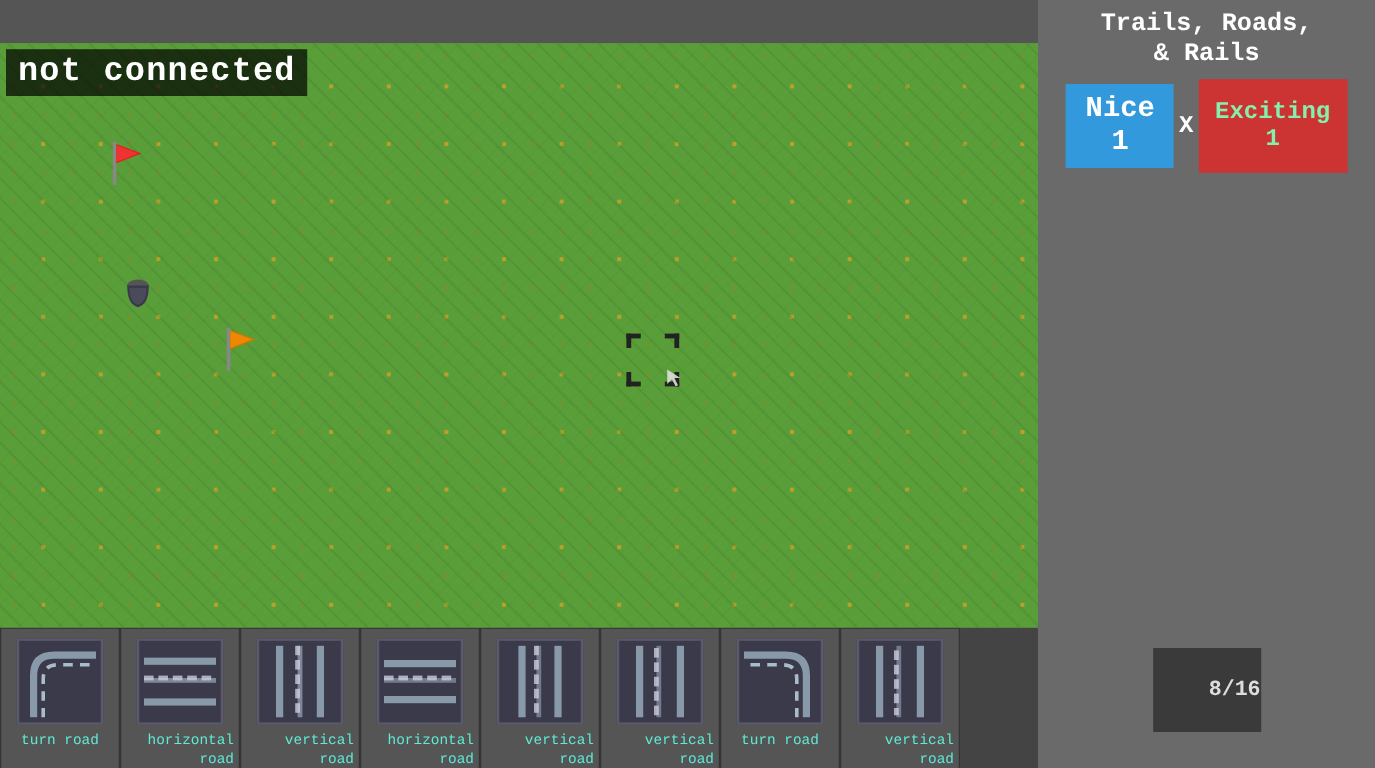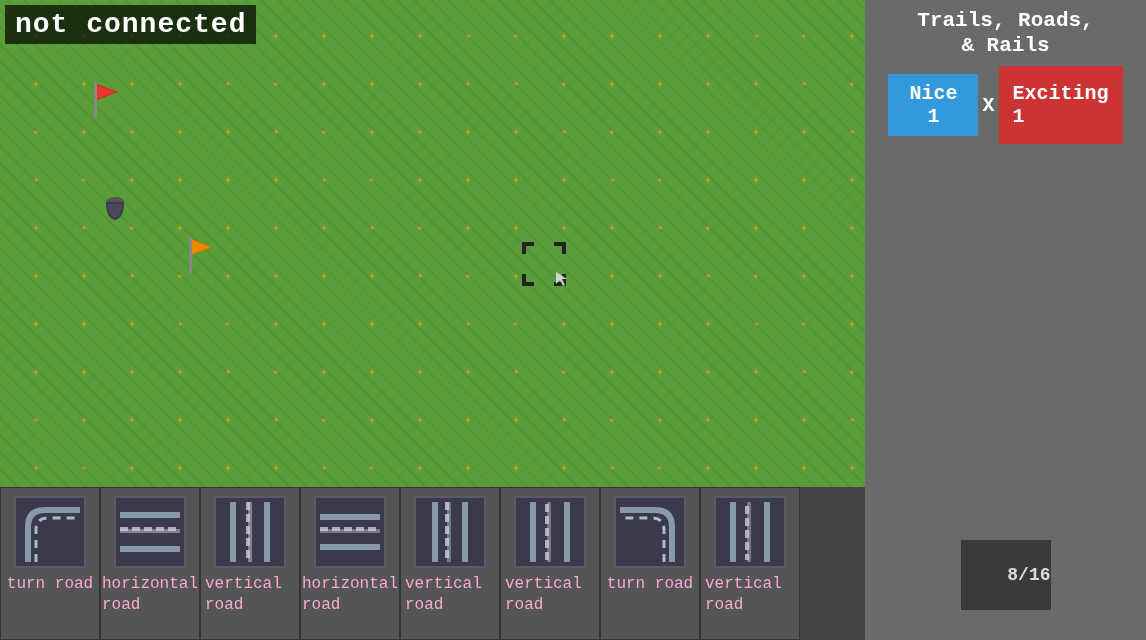--- a/index.html
+++ b/index.html
@@ -21,20 +21,21 @@
     }
 
     
     .game-canvas {
       width: 865px;
       height: 487px;
       position: relative;
       background: #5a9e3a;
       overflow: hidden;
       flex-shrink: 0;
+      margin-top: 36px;
     }
 
     
     .grass-bg {
       position: absolute;
       inset: 0;
       background-color: #5a9e3a;
     }
 
     
@@ -116,43 +117,43 @@
       align-items: center;
       width: 100%;
       justify-content: center;
       gap: 4px;
       margin-top: 4px;
     }
 
     .score-nice {
       background: #3399dd;
       color: #fff;
-      font-size: 20px;
+      font-size: 24px;
       font-weight: bold;
       font-family: 'Courier New', monospace;
       padding: 8px 14px;
       text-align: center;
       min-width: 90px;
     }
 
     .score-x {
       color: #fff;
       font-size: 20px;
       font-weight: bold;
       font-family: 'Courier New', monospace;
     }
 
     .score-exciting {
       background: #cc3333;
-      color: #ffffff;
+      color: #86efac;
       font-size: 20px;
       font-weight: bold;
       font-family: 'Courier New', monospace;
       padding: 16px 14px;
-      text-align: left;
+      text-align: center;
       min-width: 90px;
     }
 
     
     .bottom-toolbar {
       width: 865px;
       height: 153px;
       background: #444;
       display: flex;
       align-items: center;
@@ -180,24 +181,24 @@
       height: 72px;
       background: #3a3a4a;
       border: 2px solid #5a5a6a;
       display: flex;
       align-items: center;
       justify-content: center;
       position: relative;
     }
 
     .tool-label {
-      color: #f9a8d4;
-      font-size: 16px;
-      font-family: 'Courier New', monospace;
-      text-align: left;
+      color: #5eead4;
+      font-size: 12px;
+      font-family: 'Courier New', monospace;
+      text-align: right;
       line-height: 1.3;
     }
 
     
     .page-count-area {
       display: flex;
       flex-direction: column;
       flex: 1;
       align-items: center;
       justify-content: flex-end;

